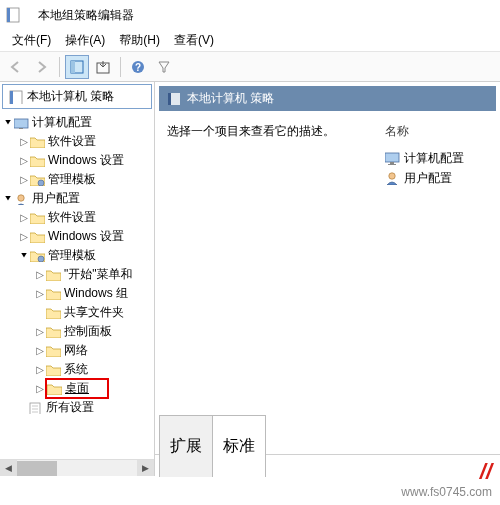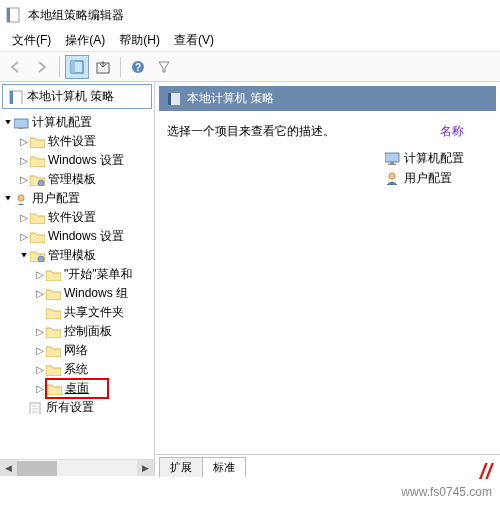--- a/index.html
+++ b/index.html
@@ -1,17 +1,17 @@
 <!DOCTYPE html>
 <html><head>
 <meta charset="utf-8">
 <style>
 * { box-sizing: border-box; margin: 0; padding: 0; }
 body { font-family: "Microsoft YaHei", "Segoe UI", sans-serif; font-size: 12px; background: #fff; width: 500px; height: 505px; overflow: hidden; position: relative; }
-.titlebar { height: 30px; display: flex; align-items: center; padding: 0 6px; gap: 6px; text-align: center; }
+.titlebar { height: 30px; display: flex; align-items: center; padding: 0 6px; gap: 16px; text-align: center; }
 .title-icon { width: 16px; height: 16px; display: inline-block; }
 .menubar { height: 22px; display: flex; align-items: center; padding: 0 6px; gap: 2px; border-bottom: 1px solid #e5e5e5; }
 .menu-item { padding: 2px 6px; cursor: default; }
 .toolbar { height: 30px; display: flex; align-items: center; padding: 0 4px; gap: 2px; border-bottom: 1px solid #d0d0d0; background: #fafafa; }
 .tbtn { width: 24px; height: 24px; display: flex; align-items: center; justify-content: center; border: 1px solid transparent; }
 .tbtn.disabled { opacity: 0.35; }
 .tbtn.active { border: 1px solid #7da2ce; background: #cde6f7; }
 .tsep { width: 1px; height: 20px; background: #ccc; margin: 0 3px; }
 .main { display: flex; height: 394px; }
 .tree-pane { width: 155px; border-right: 1px solid #d0d0d0; overflow: hidden; position: relative; display: flex; flex-direction: column; }
@@ -25,24 +25,24 @@
 .folder-icon { width: 15px; height: 12px; display: inline-block; }
 .scrollbar-h { height: 17px; background: #f0f0f0; border-top: 1px solid #ddd; display: flex; align-items: center; }
 .scrollbar-h .sb-btn { width: 17px; height: 17px; background: #e0e0e0; display: flex; align-items: center; justify-content: center; font-size: 9px; color: #555; }
 .scrollbar-h .sb-track { flex: 1; height: 17px; position: relative; }
 .scrollbar-h .sb-thumb { position: absolute; left: 0; width: 40px; height: 15px; top: 1px; background: #c0c0c0; }
 .detail-pane { flex: 1; display: flex; flex-direction: column; }
 .detail-header { margin: 4px 4px 2px 4px; background: #6b8aad; color: #fff; padding: 4px 8px; display: flex; align-items: center; gap: 6px; }
 .detail-body { flex: 1; padding: 10px 12px; display: flex; gap: 50px; }
 .detail-left { flex: 0 0 auto; }
 .detail-right { flex: 0 0 auto; }
-.col-head { color: #6d28d9; margin-bottom: 8px; text-align: right; }
+.col-head { color: #404040; margin-bottom: 8px; }
 .item-row { display: flex; align-items: center; gap: 4px; height: 20px; }
 .tabs { height: 22px; display: flex; align-items: flex-end; padding-left: 4px; border-top: 1px solid #d0d0d0; }
-.tab { padding: 2px 10px; border: 1px solid #bbb; border-bottom: none; background: #fff; font-size: 11px; position: relative; top: 1px; margin-right: -1px; }
+.tab { padding: 20px 10px; border: 1px solid #bbb; border-bottom: none; background: #fff; font-size: 16px; position: relative; top: 1px; margin-right: -1px; }
 .tab.inactive { background: #f0f0f0; }
 .watermark { position: absolute; right: 8px; bottom: 6px; text-align: right; }
 .watermark .wm-top { display: flex; align-items: center; justify-content: flex-end; gap: 4px; font-size: 18px; font-weight: bold; font-style: italic; color: #333; }
 .watermark .wm-url { font-size: 12px; color: #888; }
 .wm-slash { color: #d91e18; font-size: 22px; font-weight: bold; font-style: italic; }
 </style>
 </head>
 <body>
 
 <svg width="0" height="0" style="position:absolute">

